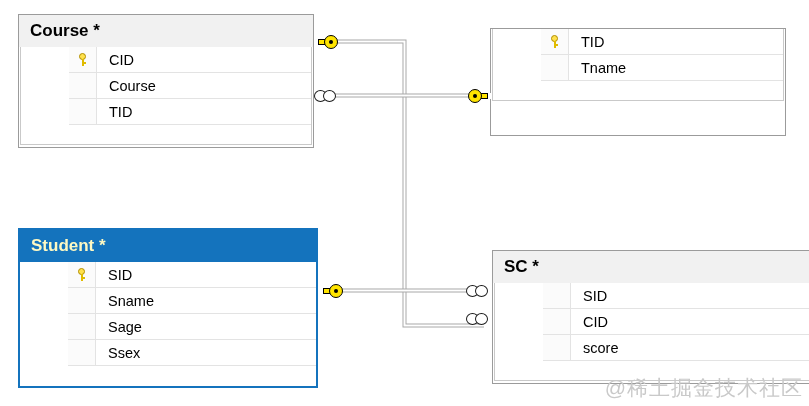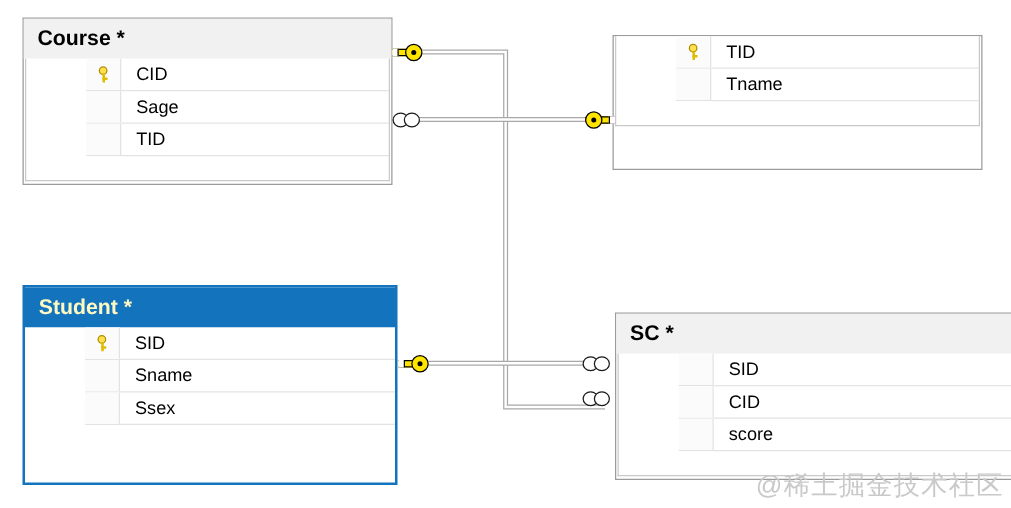--- a/index.html
+++ b/index.html
@@ -249,21 +249,21 @@
           <span class="key-glyph">
             <span class="bow"></span>
               <span class="shaft"></span>
               <span class="tooth"></span>
           </span>
         </div>
         <div class="attr-name">CID</div>
       </div>
       <div class="attr-row">
         <div class="attr-gutter"></div>
-        <div class="attr-name">Sage</div>
+        <div class="attr-name">Course</div>
       </div>
       <div class="attr-row">
         <div class="attr-gutter"></div>
         <div class="attr-name">TID</div>
       </div>
       <div class="attr-row filler">
         <div class="attr-gutter"></div>
         <div class="attr-name"></div>
       </div>
     </div>
@@ -304,20 +304,24 @@
           </span>
         </div>
         <div class="attr-name">SID</div>
       </div>
       <div class="attr-row">
         <div class="attr-gutter"></div>
         <div class="attr-name">Sname</div>
       </div>
       <div class="attr-row">
         <div class="attr-gutter"></div>
+        <div class="attr-name">Sage</div>
+      </div>
+      <div class="attr-row">
+        <div class="attr-gutter"></div>
         <div class="attr-name">Ssex</div>
       </div>
       <div class="attr-row filler">
         <div class="attr-gutter"></div>
         <div class="attr-name"></div>
       </div>
     </div>
   </div>
 
   <div class="entity" id="ent-sc" style="left:492px; top:250px; width:330px; height:134px;">

